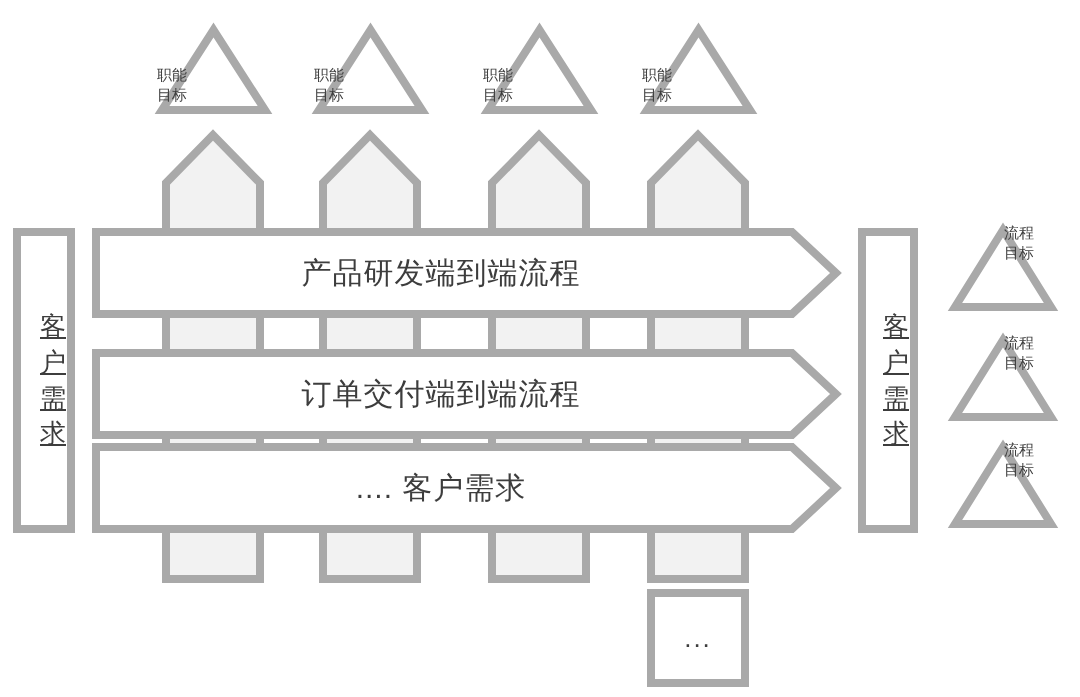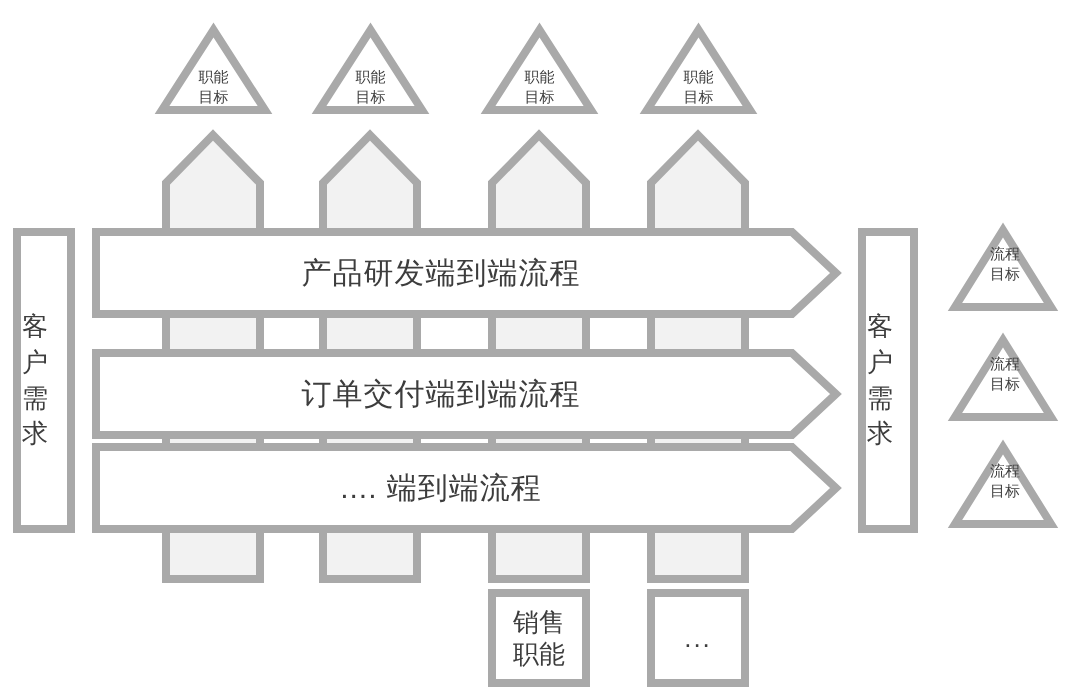--- a/index.html
+++ b/index.html
@@ -21,41 +21,41 @@
     position:absolute;left:0;top:0;width:698px;height:90px;z-index:3;
     display:flex;align-items:center;justify-content:center;
     font-size:30px;letter-spacing:1px;color:#3d3d3d;
   }
 
   
   .tri-top{top:23px;width:117px;height:93px;z-index:2;}
   .tt-1{left:155px;} .tt-2{left:312px;} .tt-3{left:481px;} .tt-4{left:640px;}
   .tri-top .tri-label{
     position:absolute;left:0;top:0;width:117px;height:88px;
-    display:flex;align-items:flex-end;justify-content:center;padding-bottom:4px;box-sizing:border-box;
+    display:flex;align-items:flex-end;padding-bottom:4px;box-sizing:border-box;font-family:Liberation Mono, monospace;
   }
 
   
   .tri-right{left:948px;width:110px;height:90px;z-index:2;}
   .tr-1{top:223px;} .tr-2{top:333px;} .tr-3{top:440px;}
   .tri-right .tri-label{
-    position:absolute;left:2px;top:0;width:110px;height:85px;
-    display:flex;align-items:center;justify-content:center;padding-bottom:3px;box-sizing:border-box;
+    position:absolute;left:16px;top:0;width:110px;height:85px;
+    display:flex;align-items:flex-start;justify-content:center;padding-bottom:3px;box-sizing:border-box;
   }
 
   .tri-text{
     width:34px;text-align:center;word-break:break-all;
     font-size:15px;line-height:1.35;color:#3d3d3d;
   }
 
   
   .side-bar{
     top:228px;height:305px;box-sizing:border-box;z-index:2;
     background:#ffffff;border:8px solid #a9a9a9;
-    display:flex;align-items:center;justify-content:flex-start;
+    display:flex;align-items:center;justify-content:flex-end;text-decoration:underline;
   }
   .bar-left{left:13px;width:62px;}
   .bar-right{left:858px;width:60px;}
   .bar-text{
     width:28px;text-align:center;word-break:break-all;
     font-size:26px;line-height:1.38;color:#3d3d3d;
   }
 
   
   .fn-box{
@@ -138,21 +138,21 @@
   <div class="abs row-arrow row-2">
     <svg width="748" height="90" viewBox="0 0 748 90">
       <polygon points="4,4 700,4 744,45 700,86 4,86" fill="#ffffff" stroke="#a9a9a9" stroke-width="8" stroke-linejoin="miter"></polygon>
     </svg>
     <div class="row-label">订单交付端到端流程</div>
   </div>
   <div class="abs row-arrow row-3">
     <svg width="748" height="90" viewBox="0 0 748 90">
       <polygon points="4,4 700,4 744,45 700,86 4,86" fill="#ffffff" stroke="#a9a9a9" stroke-width="8" stroke-linejoin="miter"></polygon>
     </svg>
-    <div class="row-label">.... 端到端流程</div>
+    <div class="row-label">.... 客户需求</div>
   </div>
 
   <div class="abs side-bar bar-left">
     <span class="bar-text">客户需求</span>
   </div>
   <div class="abs side-bar bar-right">
     <span class="bar-text">客户需求</span>
   </div>
 
   <div class="abs tri-right tr-1">
@@ -173,20 +173,17 @@
   </div>
   <div class="abs tri-right tr-3">
     <svg width="110" height="90" viewBox="0 0 110 90">
       <polygon points="55,7 7,84 103,84" fill="#ffffff" stroke="#a9a9a9" stroke-width="8" stroke-linejoin="miter"></polygon>
     </svg>
     <div class="tri-label">
         <span class="tri-text">流程目标</span>
       </div>
   </div>
 
-  <div class="abs fn-box fb-3">
-    <span class="fn-text">销售职能</span>
-  </div>
   <div class="abs fn-box fb-4">
     <span class="fn-text">...</span>
   </div>
 
 </div>
 
 </body></html>

